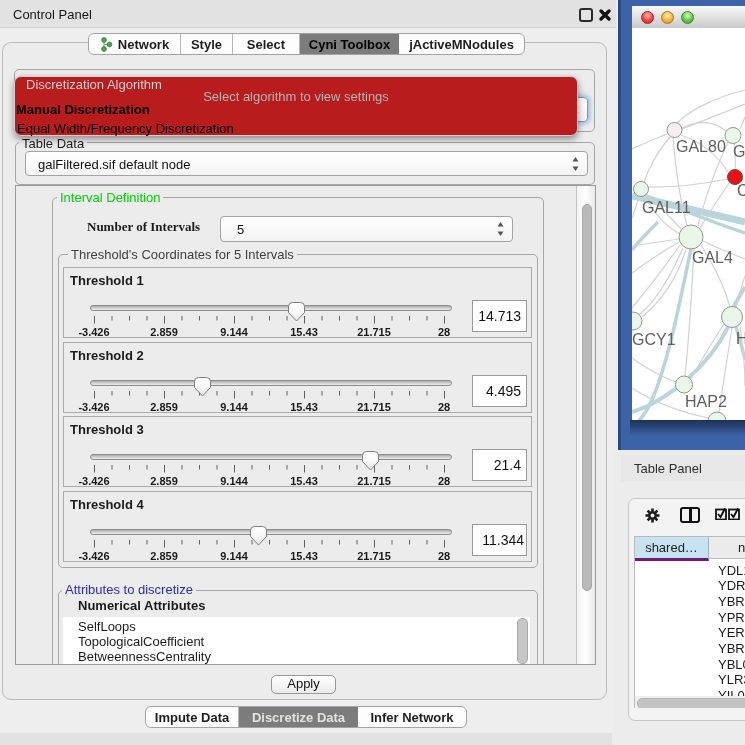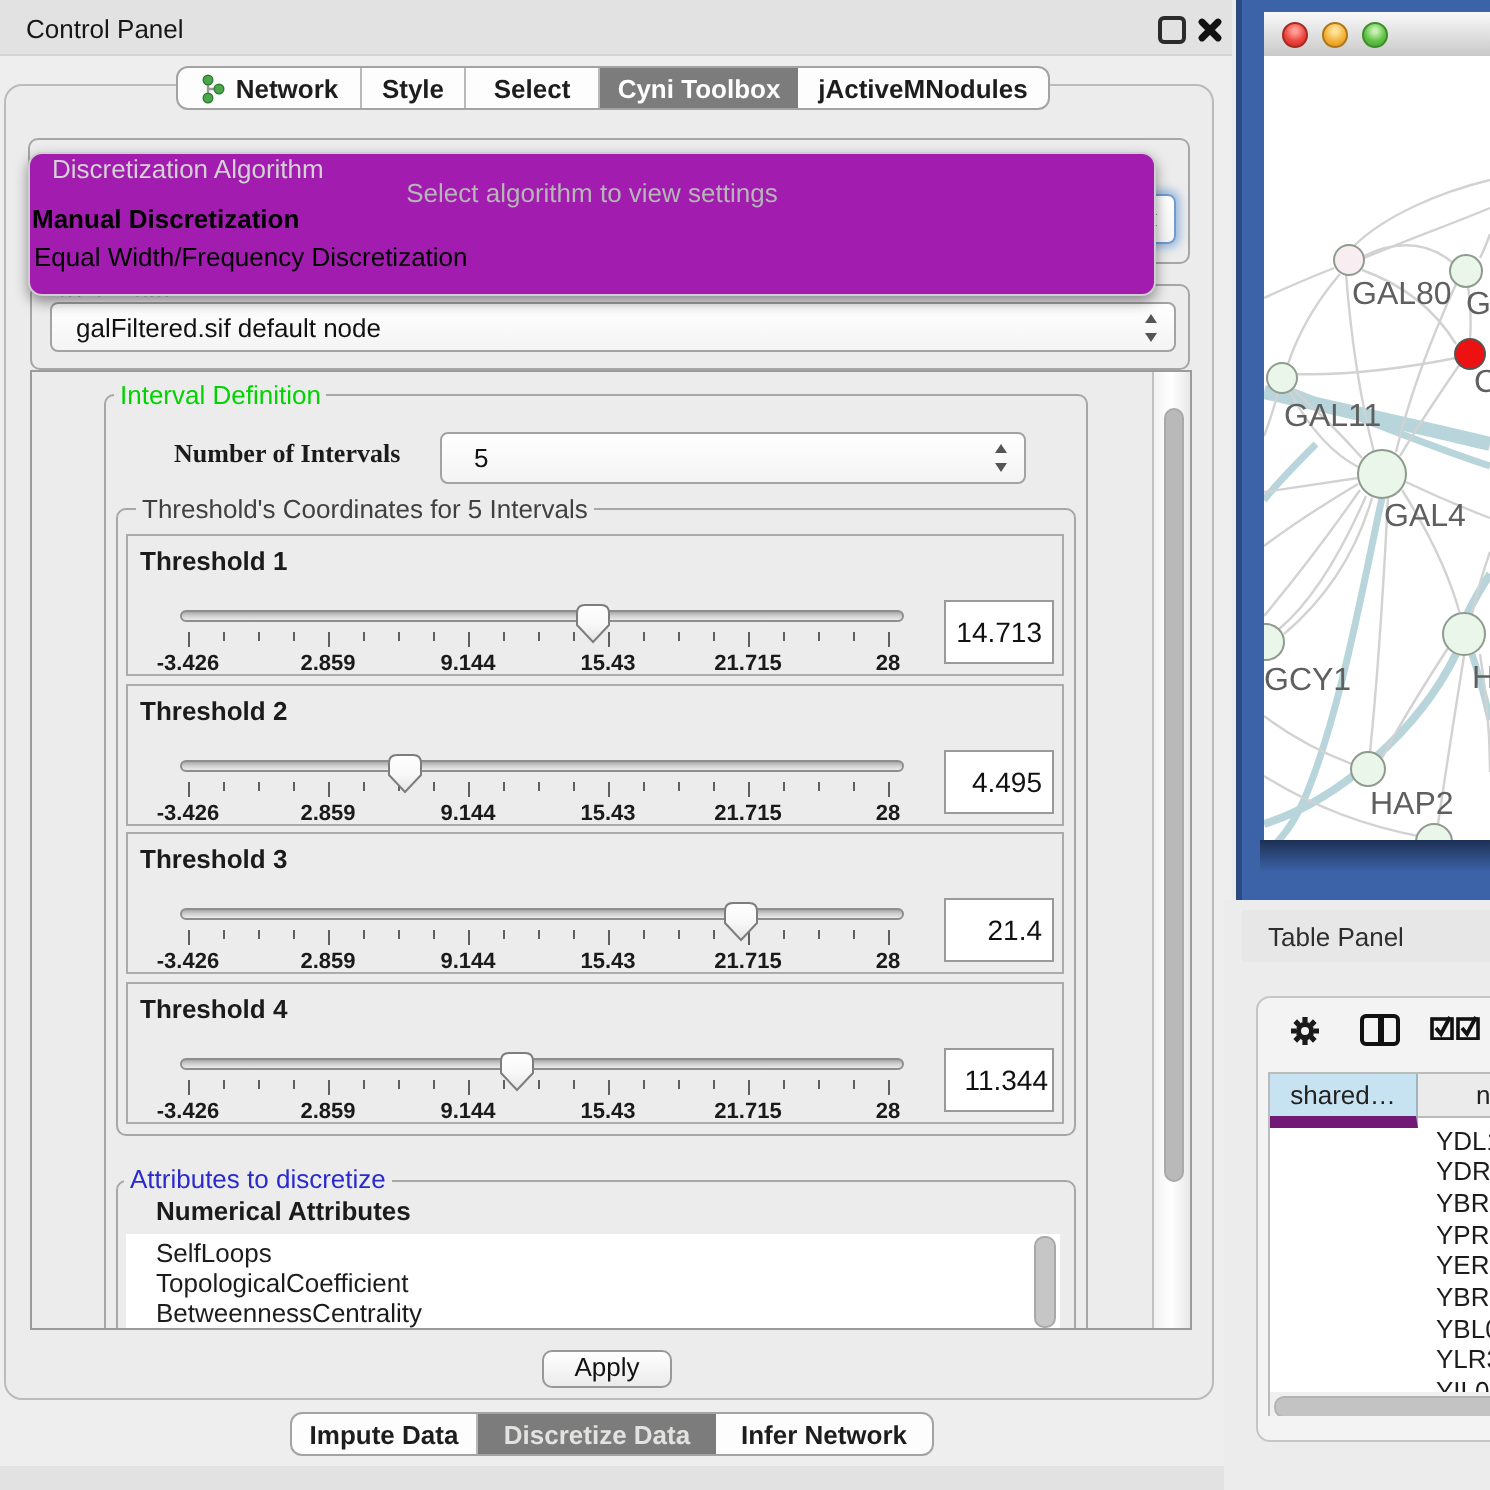--- a/index.html
+++ b/index.html
@@ -31,21 +31,21 @@
   <div class="abs" style="left:88px;top:33px;width:435px;height:20px;background:#fdfdfd;border:1px solid #a3a3a3;border-radius:6px;overflow:hidden;display:flex;">
     <div style="width:91px;border-right:1px solid #b9b9b9;display:flex;align-items:center;justify-content:center;font-size:13px;font-weight:600;color:#1d1d1d;">
       <svg width="14" height="17" style="margin-right:4px;">
         <path d="M4,4 V13 M4,8.5 H9" stroke="#9a9a9a" stroke-width="1.2" fill="none"></path>
         <circle cx="4" cy="4" r="2.4" fill="#4ca64c" stroke="#2e7d32" stroke-width="0.7"></circle>
         <circle cx="9.5" cy="8.5" r="2.4" fill="#4ca64c" stroke="#2e7d32" stroke-width="0.7"></circle>
         <circle cx="4" cy="13" r="2.4" fill="#4ca64c" stroke="#2e7d32" stroke-width="0.7"></circle>
       </svg>Network</div>
     <div style="width:51px;border-right:1px solid #b9b9b9;display:flex;align-items:center;justify-content:center;font-size:13px;font-weight:600;color:#1d1d1d;">Style</div>
     <div style="width:66px;border-right:1px solid #b9b9b9;display:flex;align-items:center;justify-content:center;font-size:13px;font-weight:600;color:#1d1d1d;">Select</div>
-    <div style="width:99px;background:#7c7c7c;display:flex;align-items:center;justify-content:center;font-size:13px;font-weight:600;color:#ffffff;">Cyni Toolbox</div>
+    <div style="width:99px;background:#7c7c7c;display:flex;align-items:center;justify-content:center;font-size:13px;font-weight:600;color:#000000;">Cyni Toolbox</div>
     <div style="flex:1;display:flex;align-items:center;justify-content:center;font-size:13px;font-weight:600;color:#1d1d1d;">jActiveMNodules</div>
   </div>
 
   <div class="grp" style="left:14px;top:69px;width:579px;height:61px;"></div>
 
   <div class="combo" style="left:24px;top:97px;width:562px;height:23px;border:1px solid #6f9ccd;box-shadow:0 0 4px 2px rgba(100,150,215,0.6);">
     <svg class="carets" viewBox="0 0 7 14">
         <path d="M3.5,0 L6.5,4.5 H0.5 Z" fill="#555"></path>
         <path d="M3.5,14 L6.5,9.5 H0.5 Z" fill="#555"></path>
       </svg>
@@ -174,21 +174,21 @@
       <div class="gtitle" style="left:46px;top:396px;color:#2a2acc;">Attributes to discretize</div>
       <div class="lbl" style="left:46px;top:412px;font-weight:bold;padding-left:16px;">Numerical Attributes</div>
       <div class="abs" style="left:47px;top:431px;width:467px;height:49px;background:#ffffff;overflow:hidden;">
         <div class="abs" style="left:15px;top:1.5px;font-size:13px;color:#1c1c1c;line-height:15px;">SelfLoops<br>TopologicalCoefficient<br>BetweennessCentrality</div>
         <div class="abs" style="left:454px;top:1px;width:11px;height:46px;background:#c6c6c6;border:1px solid #a8a8a8;border-radius:5px;box-sizing:border-box;"></div>
       </div>
       <div class="abs" style="left:560px;top:0;width:19px;height:478px;background:linear-gradient(to right,#f2f2f2,#ffffff 45%,#e6e6e6);border-left:1px solid #c2c2c2;"></div>
       <div class="abs" style="left:566px;top:18px;width:10px;height:387px;background:#b9b9b9;border:1px solid #a9a9a9;border-radius:5px;box-sizing:border-box;"></div>
     </div>
 
-  <div class="abs" style="left:14px;top:76px;width:564px;height:72px;background:#a21caf;border:1px solid #cfcfcf;border-radius:7px;box-shadow:0 3px 7px rgba(0,0,0,0.42);box-sizing:border-box;">
+  <div class="abs" style="left:14px;top:76px;width:564px;height:60px;background:#b91c1c;border:1px solid #cfcfcf;border-radius:7px;box-shadow:0 3px 7px rgba(0,0,0,0.42);box-sizing:border-box;">
     <div style="position:absolute;left:11px;top:-0.5px;font-size:13px;color:#d2d2d2;">Discretization Algorithm</div>
     <div style="position:absolute;left:0;top:12px;width:100%;text-align:center;font-size:13px;color:#b6b6b6;">Select algorithm to view settings</div>
     <div style="position:absolute;left:1px;top:25px;font-size:13px;font-weight:bold;color:#000;">Manual Discretization</div>
     <div style="position:absolute;left:2px;top:44px;font-size:13px;color:#000;">Equal Width/Frequency Discretization</div>
   </div>
 
   <div class="abs" style="left:271px;top:675px;width:63px;height:17px;background:linear-gradient(#ffffff,#ebebeb);border:1px solid #989898;border-radius:5px;text-align:center;font-size:13px;color:#111;line-height:16px;">Apply</div>
 
   <div class="abs" style="left:145px;top:706px;width:320px;height:20px;background:#fdfdfd;border:1px solid #a3a3a3;border-radius:6px;overflow:hidden;display:flex;">
     <div style="width:92px;border-right:1px solid #b9b9b9;display:flex;align-items:center;justify-content:center;font-size:13px;font-weight:600;color:#1d1d1d;">Impute Data</div>
@@ -298,21 +298,21 @@
   <svg class="abs" style="left:86px;top:9px;" width="26" height="12" viewBox="0 0 26 12">
     <g fill="none" stroke="#111" stroke-width="1.8">
       <rect x="1" y="1.5" width="10" height="10"></rect>
       <rect x="14" y="1.5" width="10" height="10"></rect>
       <path d="M3,6 L5.5,9 L10,0.5" stroke-width="1.9"></path>
       <path d="M16,6 L18.5,9 L23,0.5" stroke-width="1.9"></path>
     </g>
   </svg>
 
   <div class="abs" style="left:5px;top:37px;width:125px;height:171px;background:#ffffff;border-top:1px solid #bbb;border-left:1px solid #bbb;overflow:hidden;">
-    <div class="abs" style="left:0;top:0;width:73px;height:21px;background:#c7e3f1;border-right:1px solid #9fb6c2;border-bottom:6px solid #701a75;text-align:center;font-size:13px;color:#222;line-height:21px;">shared…</div>
+    <div class="abs" style="left:0;top:0;width:73px;height:21px;background:#c7e3f1;border-right:1px solid #9fb6c2;border-bottom:3px solid #701a75;text-align:center;font-size:13px;color:#222;line-height:21px;">shared…</div>
     <div class="abs" style="left:74px;top:0;width:80px;height:21px;background:#ebebeb;border-bottom:1px solid #bbb;font-size:13px;color:#222;line-height:21px;">
         <span style="position:absolute;left:29px;">name</span>
       </div>
     <div class="abs" style="left:83px;top:25.5px;font-size:13px;color:#1c1c1c;line-height:15.7px;">YDL1…<br>YDR2…<br>YBR0…<br>YPR1…<br>YER0…<br>YBR0…<br>YBL0…<br>YLR3…<br>YIL0…</div>
 
     <div class="abs" style="left:0;top:158.5px;width:125px;height:13px;background:#f0f0f0;"></div>
     <div class="abs" style="left:2px;top:161px;width:125px;height:9px;background:#c3c3c3;border:1px solid #b4b4b4;border-radius:5px;"></div>
   </div>
 </div>
 

